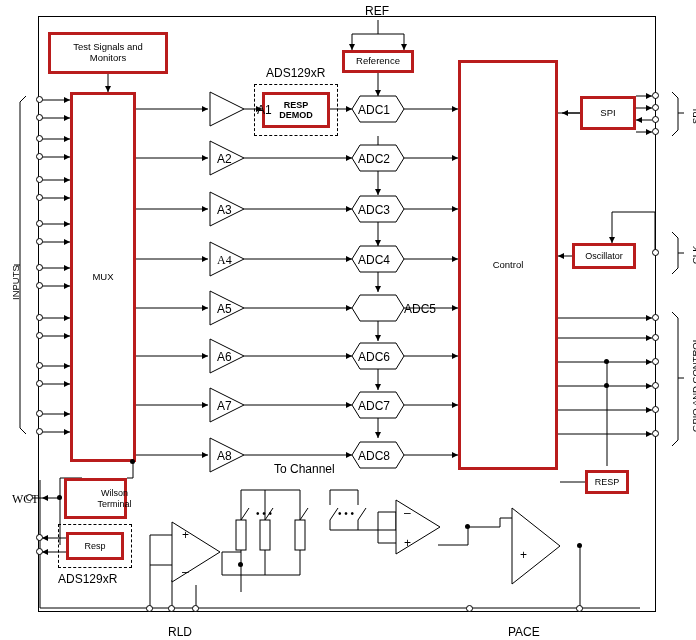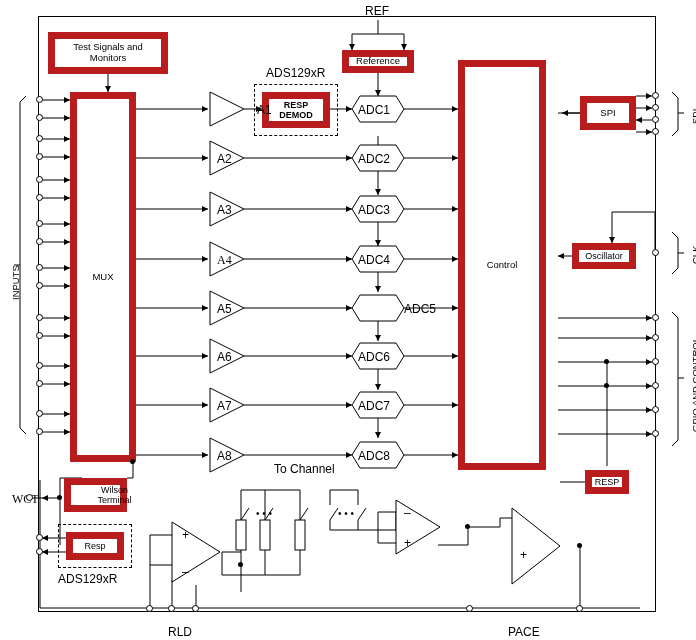--- a/index.html
+++ b/index.html
@@ -1,18 +1,18 @@
 <!DOCTYPE html>
 <html><head>
 <meta charset="utf-8">
 <style>
   html,body{margin:0;padding:0;background:#ffffff;}
   body{font-family:"Liberation Sans", sans-serif;}
   #root{position:relative;width:696px;height:640px;background:#fff;overflow:hidden;}
-  .box{position:absolute;border:7px solid #b91c1c;background:#fff;box-sizing:border-box;
+  .box{position:absolute;border:3px solid #b91c1c;background:#fff;box-sizing:border-box;
        display:flex;align-items:center;justify-content:center;text-align:center;
        font-size:9.5px;line-height:1.15;color:#000;}
   .dash{position:absolute;border:1px dashed #000;background:transparent;box-sizing:border-box;}
   .lbl{position:absolute;font-size:12px;color:#000;white-space:pre;}
   .lblv{position:absolute;font-size:9.5px;color:#000;white-space:pre;transform-origin:0 0;}
   .dot{position:absolute;width:5px;height:5px;border-radius:50%;background:#000;}
   .ocirc{position:absolute;width:7px;height:7px;border-radius:50%;border:1px solid #000;background:#fff;box-sizing:border-box;}
   .tri{position:absolute;}
   .outer{position:absolute;left:38px;top:16px;width:618px;height:596px;border:1px solid #000;box-sizing:border-box;}
   svg{position:absolute;left:0;top:0;width:696px;height:640px;overflow:visible;pointer-events:none;}
@@ -239,29 +239,29 @@
 Monitors</div>
 
   <div class="box" style="left:70px;top:92px;width:66px;height:370px;">MUX</div>
 
   <div class="box" style="left:342px;top:50px;width:72px;height:23px;">Reference</div>
 
   <div class="box" style="left:262px;top:92px;width:68px;height:36px;white-space:pre-line;font-weight:bold;font-size:9px;">RESP
 DEMOD</div>
   <div class="dash" style="left:254px;top:84px;width:84px;height:52px;"></div>
 
-  <div class="box" style="left:458px;top:60px;width:88px;height:410px;">Control</div>
+  <div class="box" style="left:458px;top:60px;width:100px;height:410px;">Control</div>
 
   <div class="box" style="left:580px;top:96px;width:56px;height:34px;">SPI</div>
 
   <div class="box" style="left:572px;top:243px;width:64px;height:26px;font-size:9px;">Oscillator</div>
 
   <div class="box" style="left:585px;top:470px;width:44px;height:24px;font-size:9px;">RESP</div>
 
-  <div class="box" style="left:64px;top:478px;width:63px;height:34px;white-space:pre-line;font-size:9px;padding-left:38px;">Wilson
+  <div class="box" style="left:64px;top:478px;width:63px;height:41px;white-space:pre-line;font-size:9px;padding-left:38px;">Wilson
 Terminal</div>
 
   <div class="box" style="left:66px;top:532px;width:58px;height:28px;font-size:9px;">Resp</div>
   <div class="dash" style="left:58px;top:524px;width:74px;height:44px;"></div>
 
   <div class="dash" style="left:140px;top:496px;width:185px;height:98px;border:0;"></div>
 
   <div class="lbl" style="left:217px;top:103px;margin-left:40px;">A1</div>
   <div class="lbl" style="left:217px;top:152px;">A2</div>
   <div class="lbl" style="left:217px;top:203px;">A3</div>

